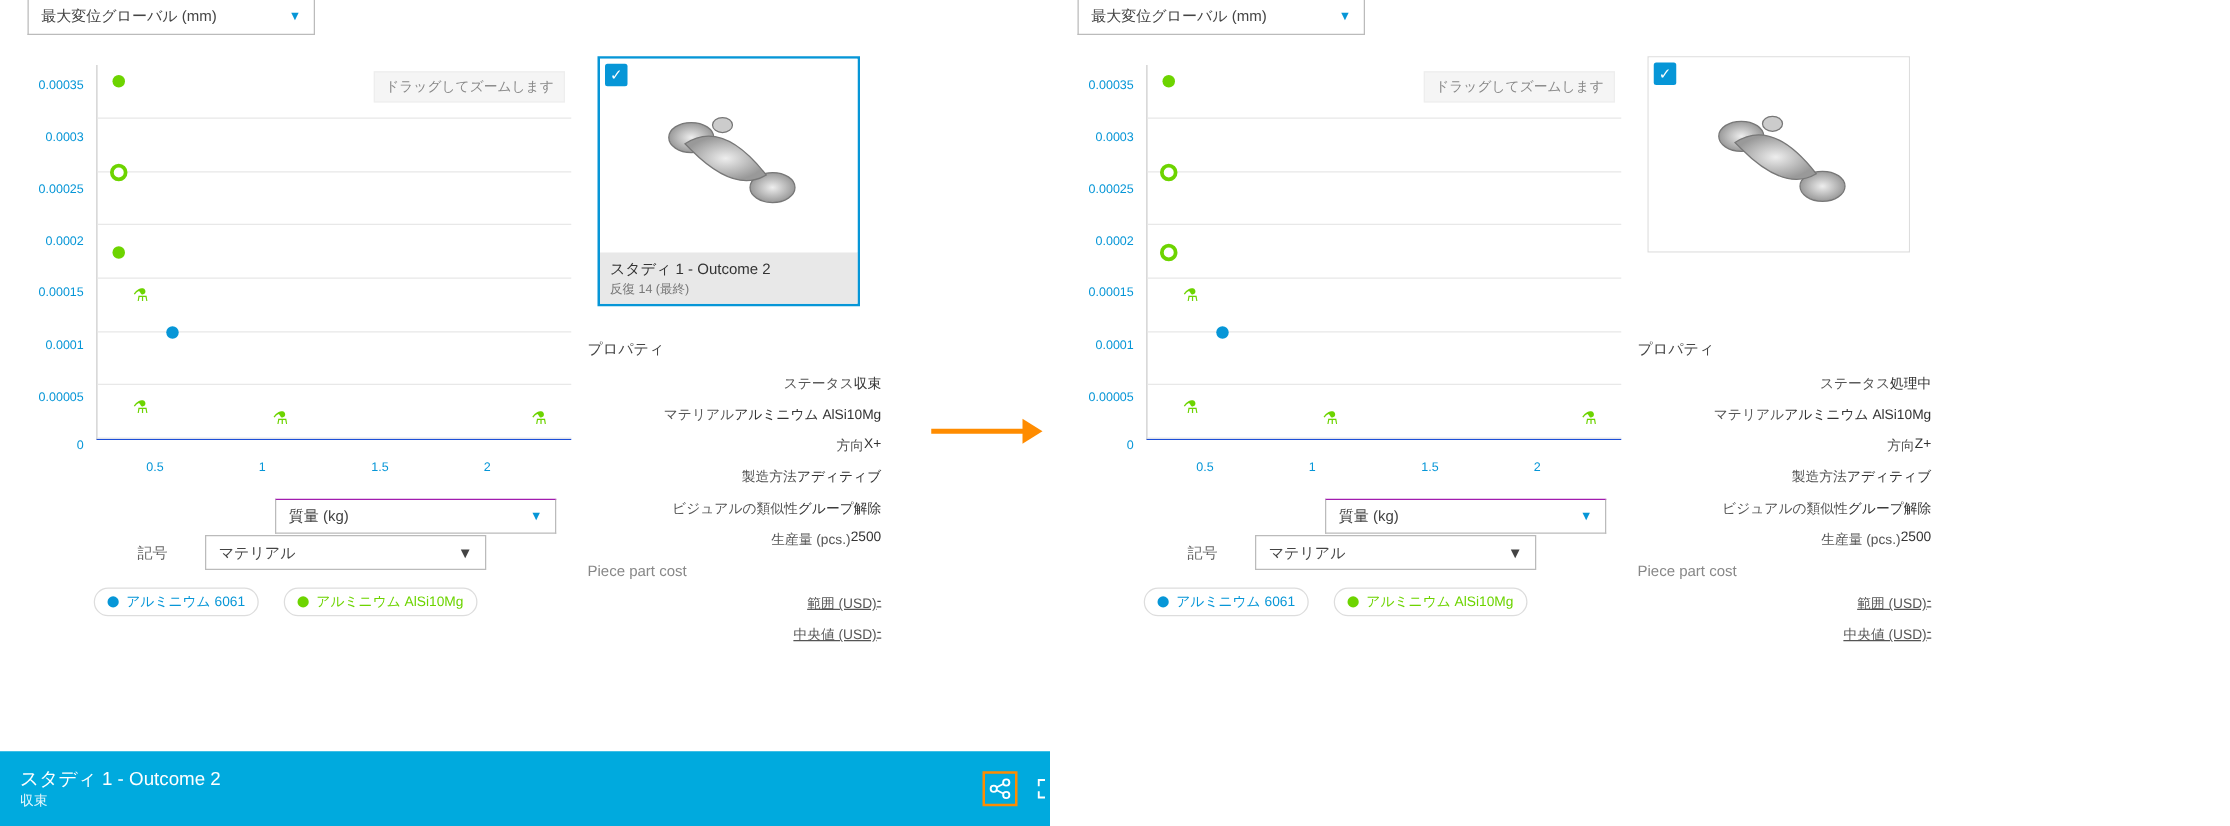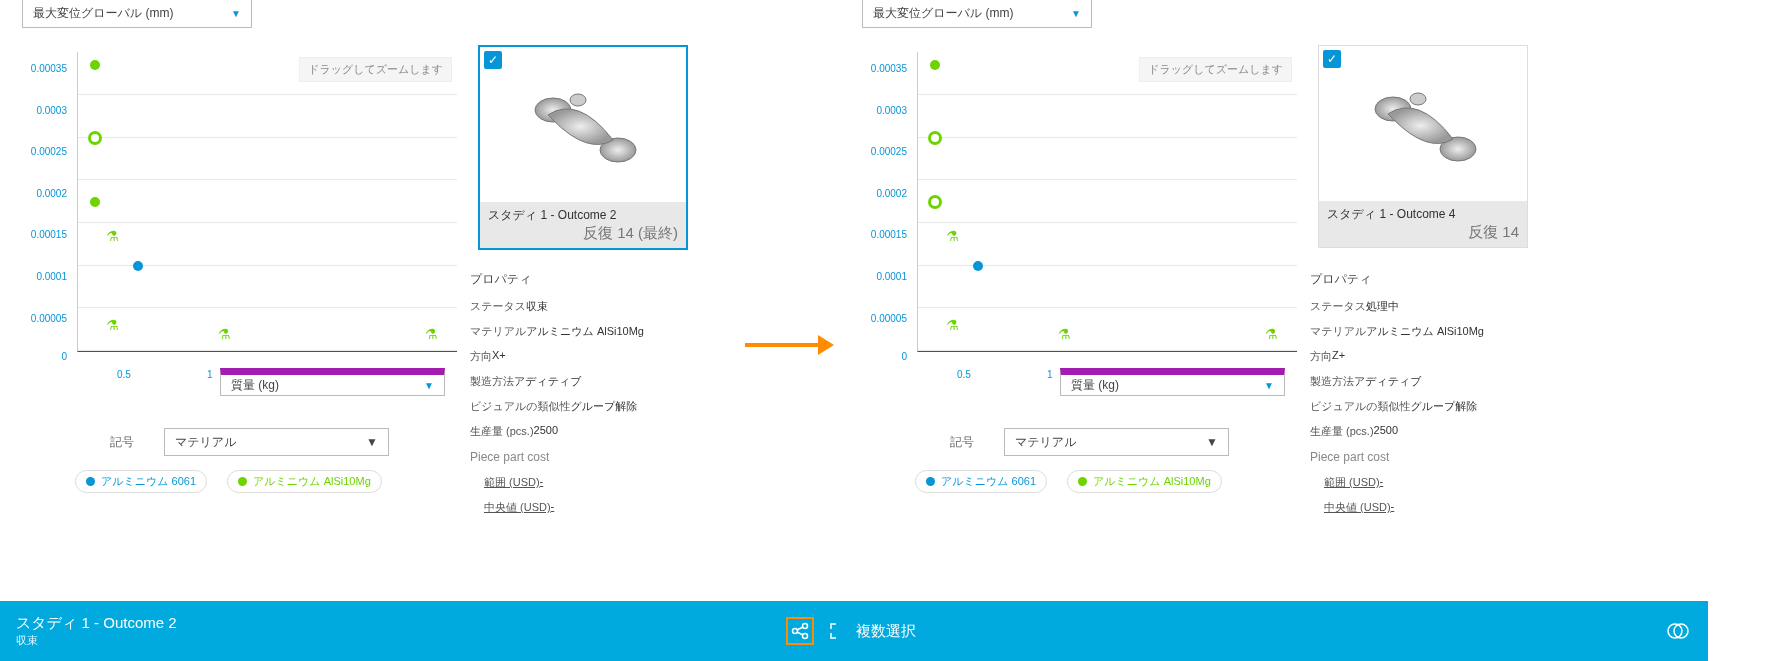--- a/index.html
+++ b/index.html
@@ -20,38 +20,38 @@
   .x-label { position: absolute; bottom: -18px; font-size: 10px; color: #0696d7; text-align: center; }
   .plot { position: absolute; left: 55px; top: 10px; width: 380px; height: 300px; border-left: 1px solid #ccc; border-bottom: 1px solid #1d4ed8; }
   .grid-h { position: absolute; left: 0; width: 100%; height: 1px; background: #e8e8e8; }
   .zoom-hint { position: absolute; right: 5px; top: 5px; font-size: 11px; color: #888; background: #f5f5f5; padding: 4px 8px; border: 1px solid #eee; }
   .pt { position: absolute; width: 10px; height: 10px; border-radius: 50%; transform: translate(-50%, 50%); }
   .pt-ring { position: absolute; width: 14px; height: 14px; border-radius: 50%; border: 3px solid #6dd400; background: #fff; transform: translate(-50%, 50%); }
   .pt-green { background: #6dd400; }
   .pt-blue { background: #0696d7; }
   .flask { position: absolute; color: #6dd400; font-size: 14px; transform: translate(-50%, 50%); }
 
-  .x-dropdown { position: absolute; top: 368px; left: 220px; width: 225px; border-top: 7px solid #a21caf; }
+  .x-dropdown { position: absolute; top: 399px; left: 220px; width: 225px; border-top: 1px solid #a21caf; }
   .symbol-row { position: absolute; top: 428px; left: 110px; display: flex; align-items: center; gap: 30px; }
   .symbol-label { font-size: 12px; color: #666; }
   .sym-dropdown { width: 225px; border: 1px solid #bbb; height: 28px; display: flex; align-items: center; justify-content: space-between; padding: 0 10px; font-size: 12px; color: #444; cursor: pointer; }
   .legend { position: absolute; top: 470px; left: 75px; display: flex; gap: 20px; }
   .legend-item { display: flex; align-items: center; gap: 6px; font-size: 11px; border: 1px solid #ddd; border-radius: 12px; padding: 3px 10px; }
   .legend-dot { width: 9px; height: 9px; border-radius: 50%; }
 
   .thumb-card { position: absolute; top: 45px; left: 478px; width: 210px; border: 1px solid #ddd; }
   .thumb-card.selected { border: 2px solid #0696d7; }
   .thumb-check { position: absolute; top: 4px; left: 4px; width: 18px; height: 18px; background: #0696d7; color: #fff; font-size: 12px; display: flex; align-items: center; justify-content: center; border-radius: 2px; }
   .thumb-img { width: 100%; height: 155px; display: flex; align-items: center; justify-content: center; background: #fff; }
   .thumb-title { background: #e8e8e8; padding: 5px 8px; font-size: 12px; color: #333; }
-  .thumb-sub { font-size: 15px; color: #777; text-align: right; }
+  .thumb-sub { font-size: 10px; color: #777; }
 
   .props { position: absolute; top: 265px; left: 470px; width: 235px; font-size: 11px; color: #555; }
   .props-h { font-size: 12px; color: #444; padding: 6px 0; }
-  .prop-row { display: flex; justify-content: flex-start; padding: 5px 0; }
+  .prop-row { display: flex; justify-content: flex-end; padding: 5px 0; }
   .prop-val { color: #333; font-weight: 500; }
   .prop-sub { padding-left: 14px; text-decoration: underline; }
 
   .footer { position: absolute; bottom: 0; left: 0; width: 100%; height: 60px; background: #00aade; color: #fff; padding: 10px 16px; display: flex; align-items: center; justify-content: space-between; }
   .footer-title { font-size: 15px; }
   .footer-sub { font-size: 11px; opacity: 0.9; }
   .footer-icons { display: flex; gap: 10px; align-items: center; }
   .footer-icon { width: 28px; height: 28px; display: flex; align-items: center; justify-content: center; cursor: pointer; }
   .footer-icon.highlighted { border: 2px solid #ff8c00; }
   .comment-icon { position: absolute; bottom: 64px; right: 8px; color: #555; font-size: 14px; cursor: pointer; }
@@ -291,24 +291,20 @@
               <stop offset="0%" stop-color="#eee"></stop>
               <stop offset="100%" stop-color="#999"></stop>
             </radialGradient>
           </defs>
           <ellipse cx="35" cy="35" rx="18" ry="12" fill="url(#m2)" stroke="#777"></ellipse>
           <ellipse cx="100" cy="75" rx="18" ry="12" fill="url(#m2)" stroke="#777"></ellipse>
           <path d="M30 40 Q60 20 95 65 Q70 80 35 45 Z" fill="url(#m2)" stroke="#777"></path>
           <ellipse cx="60" cy="25" rx="8" ry="6" fill="#ccc" stroke="#777"></ellipse>
         </svg>
     </div>
-    <div class="thumb-title">
-      <div>スタディ 1 - Outcome 4</div>
-      <div class="thumb-sub">反復 14</div>
-    </div>
   </div>
 
   <div class="props">
     <div class="props-h">プロパティ</div>
     <div class="prop-row">
         <span>ステータス</span>
         <span class="prop-val">処理中</span>
       </div>
     <div class="prop-row">
         <span>マテリアル</span>
@@ -334,27 +330,13 @@
     <div class="prop-row prop-sub">
         <span>範囲 (USD)</span>
         <span class="prop-val">-</span>
       </div>
     <div class="prop-row prop-sub">
         <span>中央値 (USD)</span>
         <span class="prop-val">-</span>
       </div>
   </div>
 
-  <div class="footer">
-    <div>
-      <div class="footer-title">複数選択</div>
-      <div class="footer-sub"></div>
-    </div>
-    <div class="footer-icons">
-      <div class="footer-icon">
-        <svg width="24" height="24" viewBox="0 0 24 24" fill="none" stroke="#fff" stroke-width="1.5">
-            <circle cx="9" cy="12" r="7"></circle>
-            <circle cx="15" cy="12" r="7"></circle>
-          </svg>
-      </div>
-    </div>
-  </div>
 </div>
 
 </body></html>

